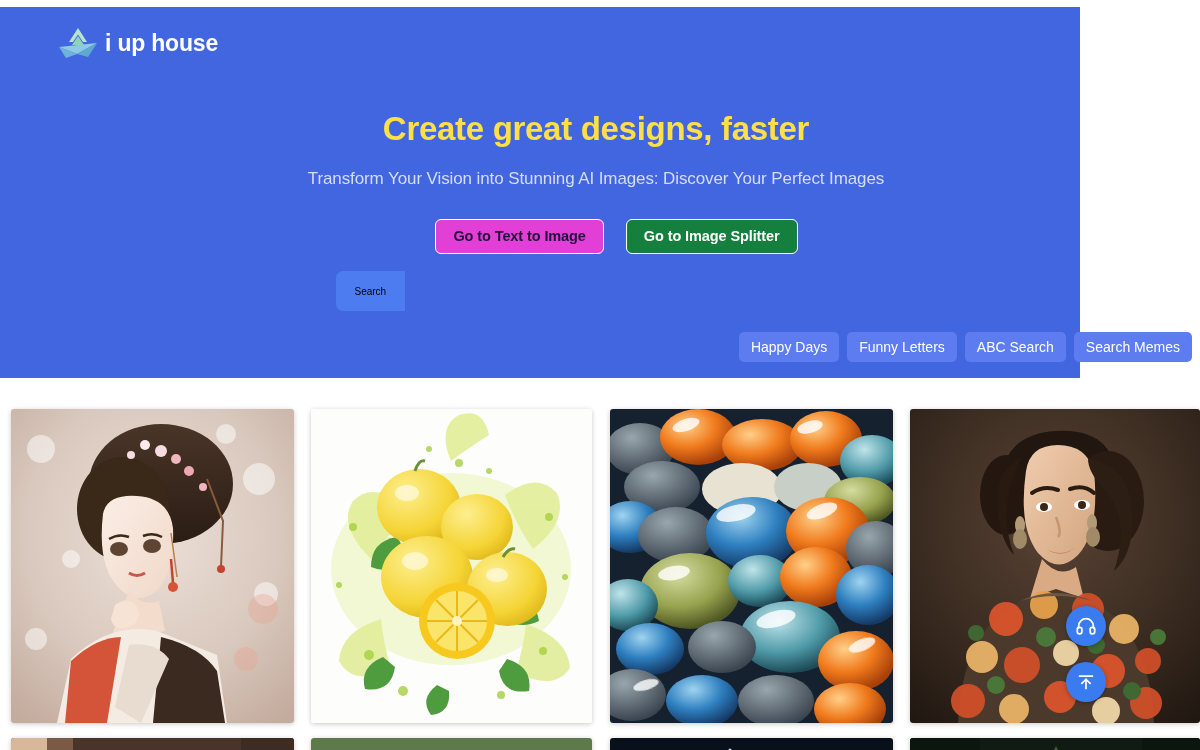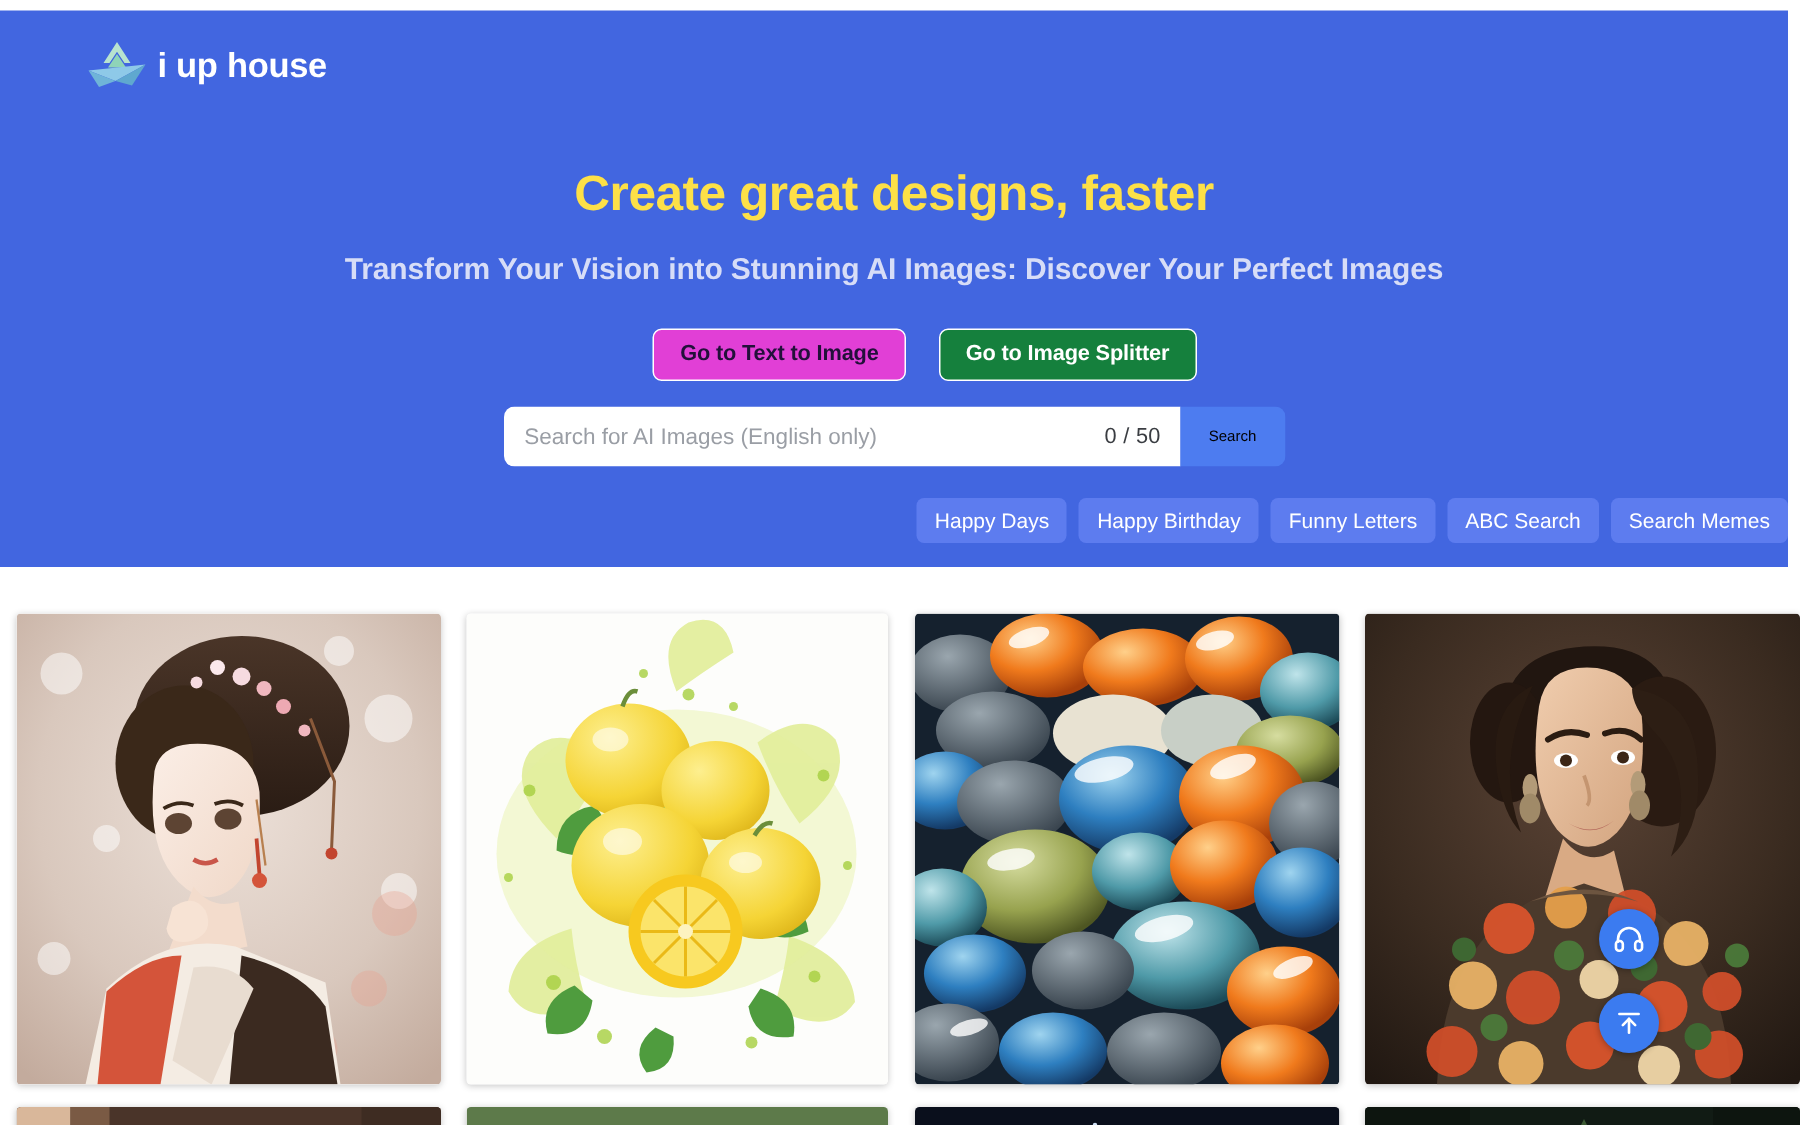--- a/index.html
+++ b/index.html
@@ -6,40 +6,40 @@
   html, body {
     width:1200px; height:750px; overflow:hidden;
     background:#ffffff;
     font-family:"Liberation Sans", sans-serif;
     -webkit-font-smoothing:antialiased;
   }
   #page { position:relative; width:1200px; height:750px; background:#ffffff; overflow:hidden; }
 
   
   .hero {
-    position:absolute; left:0; top:7px; width:1192px; height:371px;
+    position:absolute; left:0; top:7px; width:1080px; height:371px;
     background:#4266e0;
   }
   .logo-wrap {
     position:absolute; left:57px; top:18px;
     display:flex; align-items:center; gap:6px;
   }
   .logo-mark { width:42px; height:36px; display:block; }
   .logo-text {
     color:#ffffff; font-size:23px; font-weight:bold;
     letter-spacing:-0.2px; line-height:1;
   }
 
   .headline {
     position:absolute; left:0; top:103px; width:1192px; text-align:center;
     color:#fde047; font-size:33px; font-weight:bold; letter-spacing:-0.3px;
   }
   .subhead {
     position:absolute; left:0; top:162px; width:1192px; text-align:center;
-    color:#d7ddf7; font-size:20px; font-weight:bold; letter-spacing:-0.1px;
+    color:#d7ddf7; font-size:17px; font-weight:normal; letter-spacing:-0.1px;
   }
 
   
   .cta-row {
     position:absolute; left:0; top:212px; width:1192px;
     display:flex; justify-content:center; align-items:center; gap:22px;padding-left:41px;
   }
   .btn-cta {
     border:1px solid #ffffff; border-radius:6px;
     font-size:14.5px; font-weight:bold; letter-spacing:-0.1px;
@@ -144,31 +144,26 @@
     <h1 class="headline">Create great designs, faster</h1>
     <p class="subhead">Transform Your Vision into Stunning AI Images: Discover Your Perfect Images</p>
 
     <div class="cta-row">
       <button class="btn-cta btn-t2i">Go to Text to Image</button>
       <button class="btn-cta btn-split">Go to Image Splitter</button>
     </div>
 
     <div class="search-row">
       <div class="search-box">
-        <div class="search-field">
-          <input class="search-input" type="text" placeholder="Search for AI Images (English only)" style="">
-          <span class="search-count">0 / 50</span>
-        </div>
         <button class="search-btn">Search</button>
       </div>
     </div>
 
     <div class="chips">
       <button class="chip">Happy Days</button>
-      <button class="chip">Happy Birthday</button>
       <button class="chip">Funny Letters</button>
       <button class="chip">ABC Search</button>
       <button class="chip">Search Memes</button>
     </div>
   </div>
 
   <div class="grid">
 
     <div class="card c1">
       <svg class="art" viewBox="0 0 283 314" preserveAspectRatio="xMidYMid slice">

